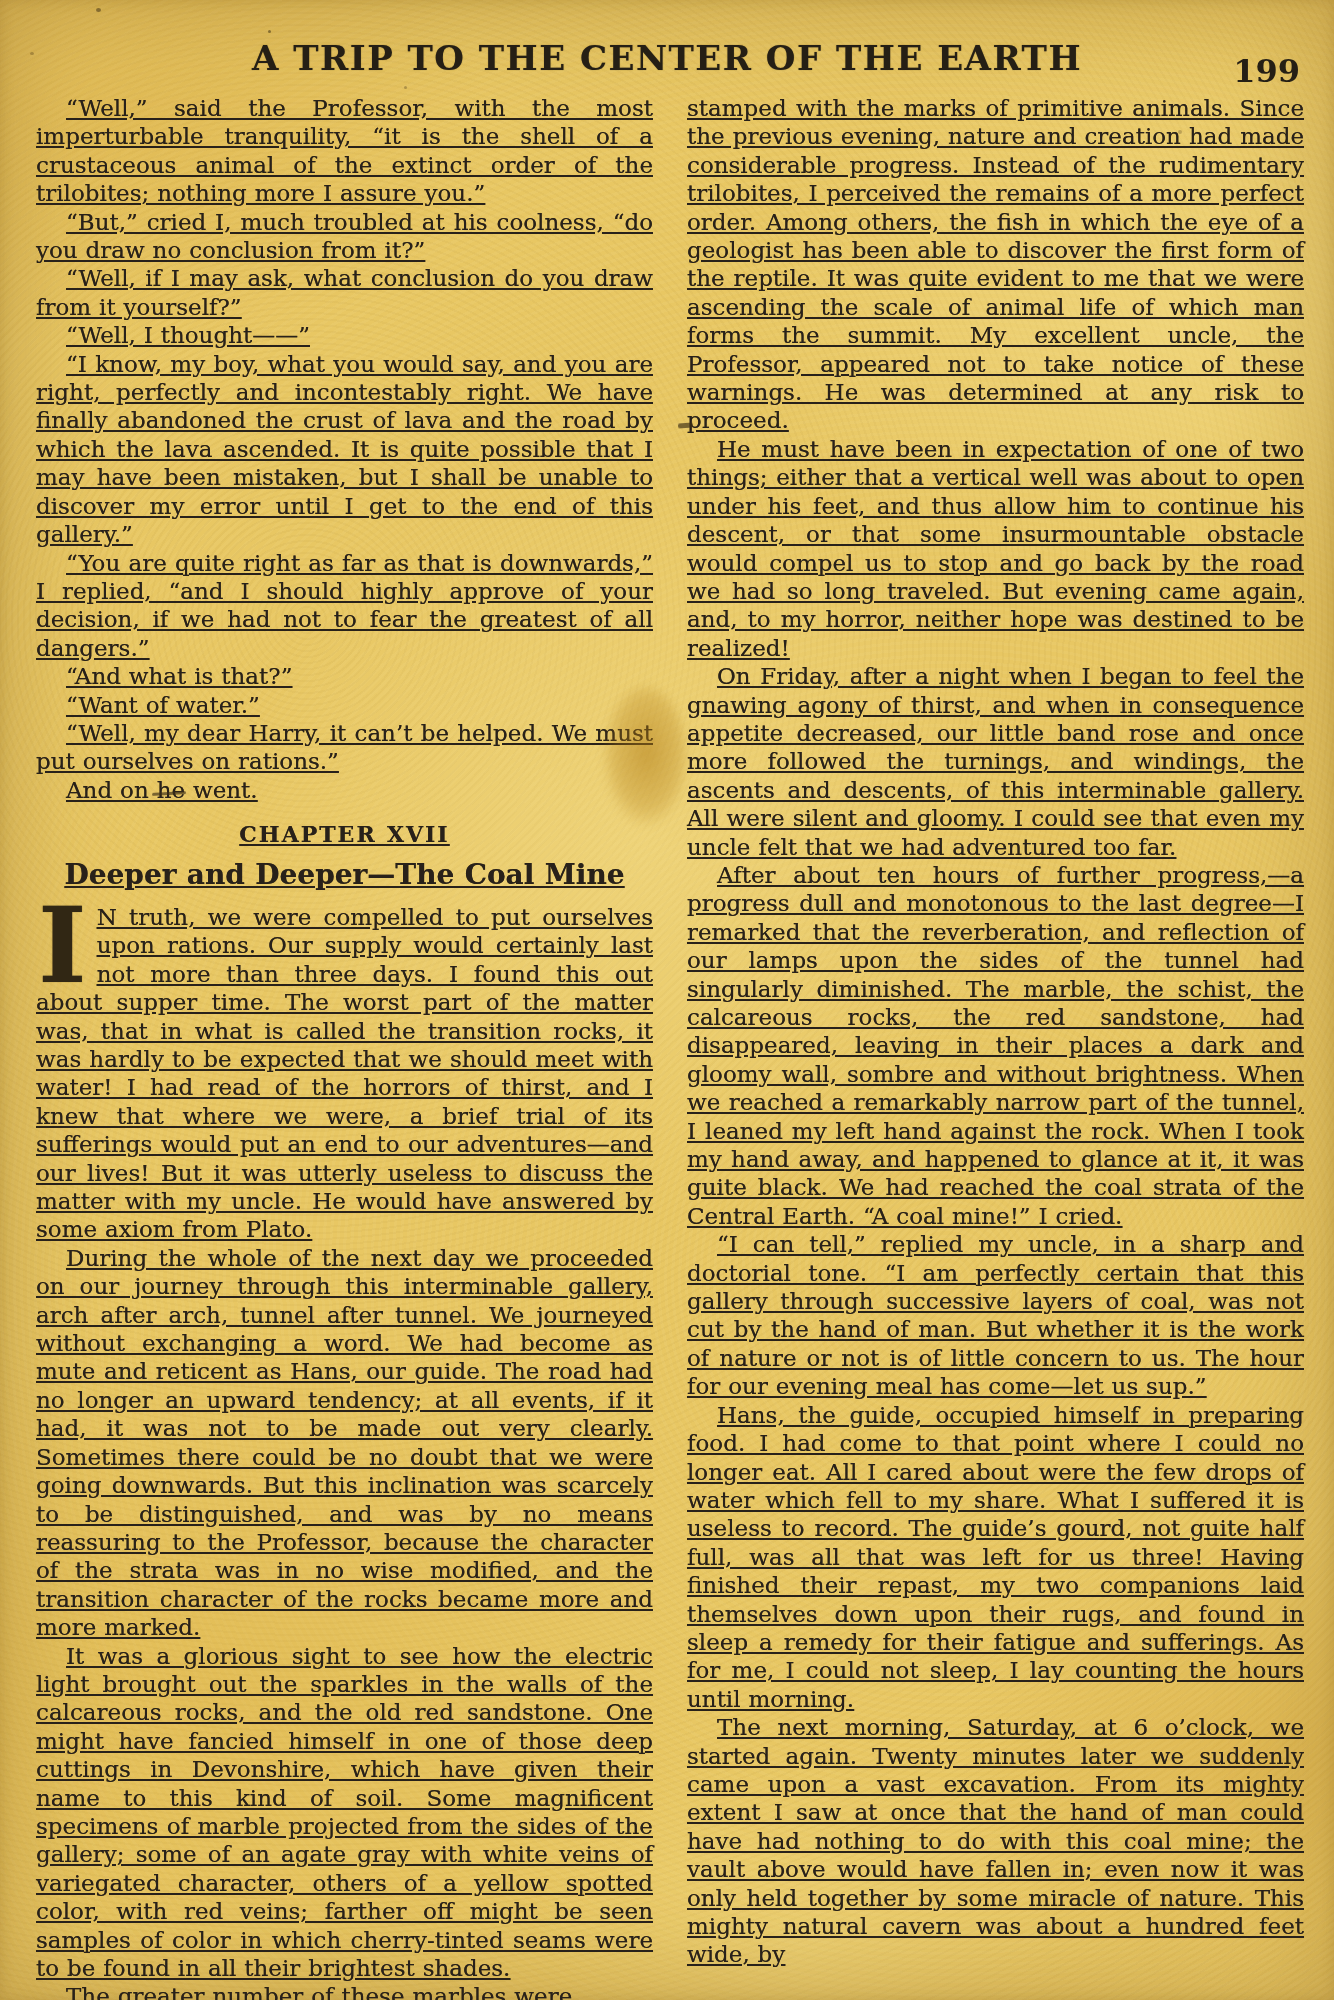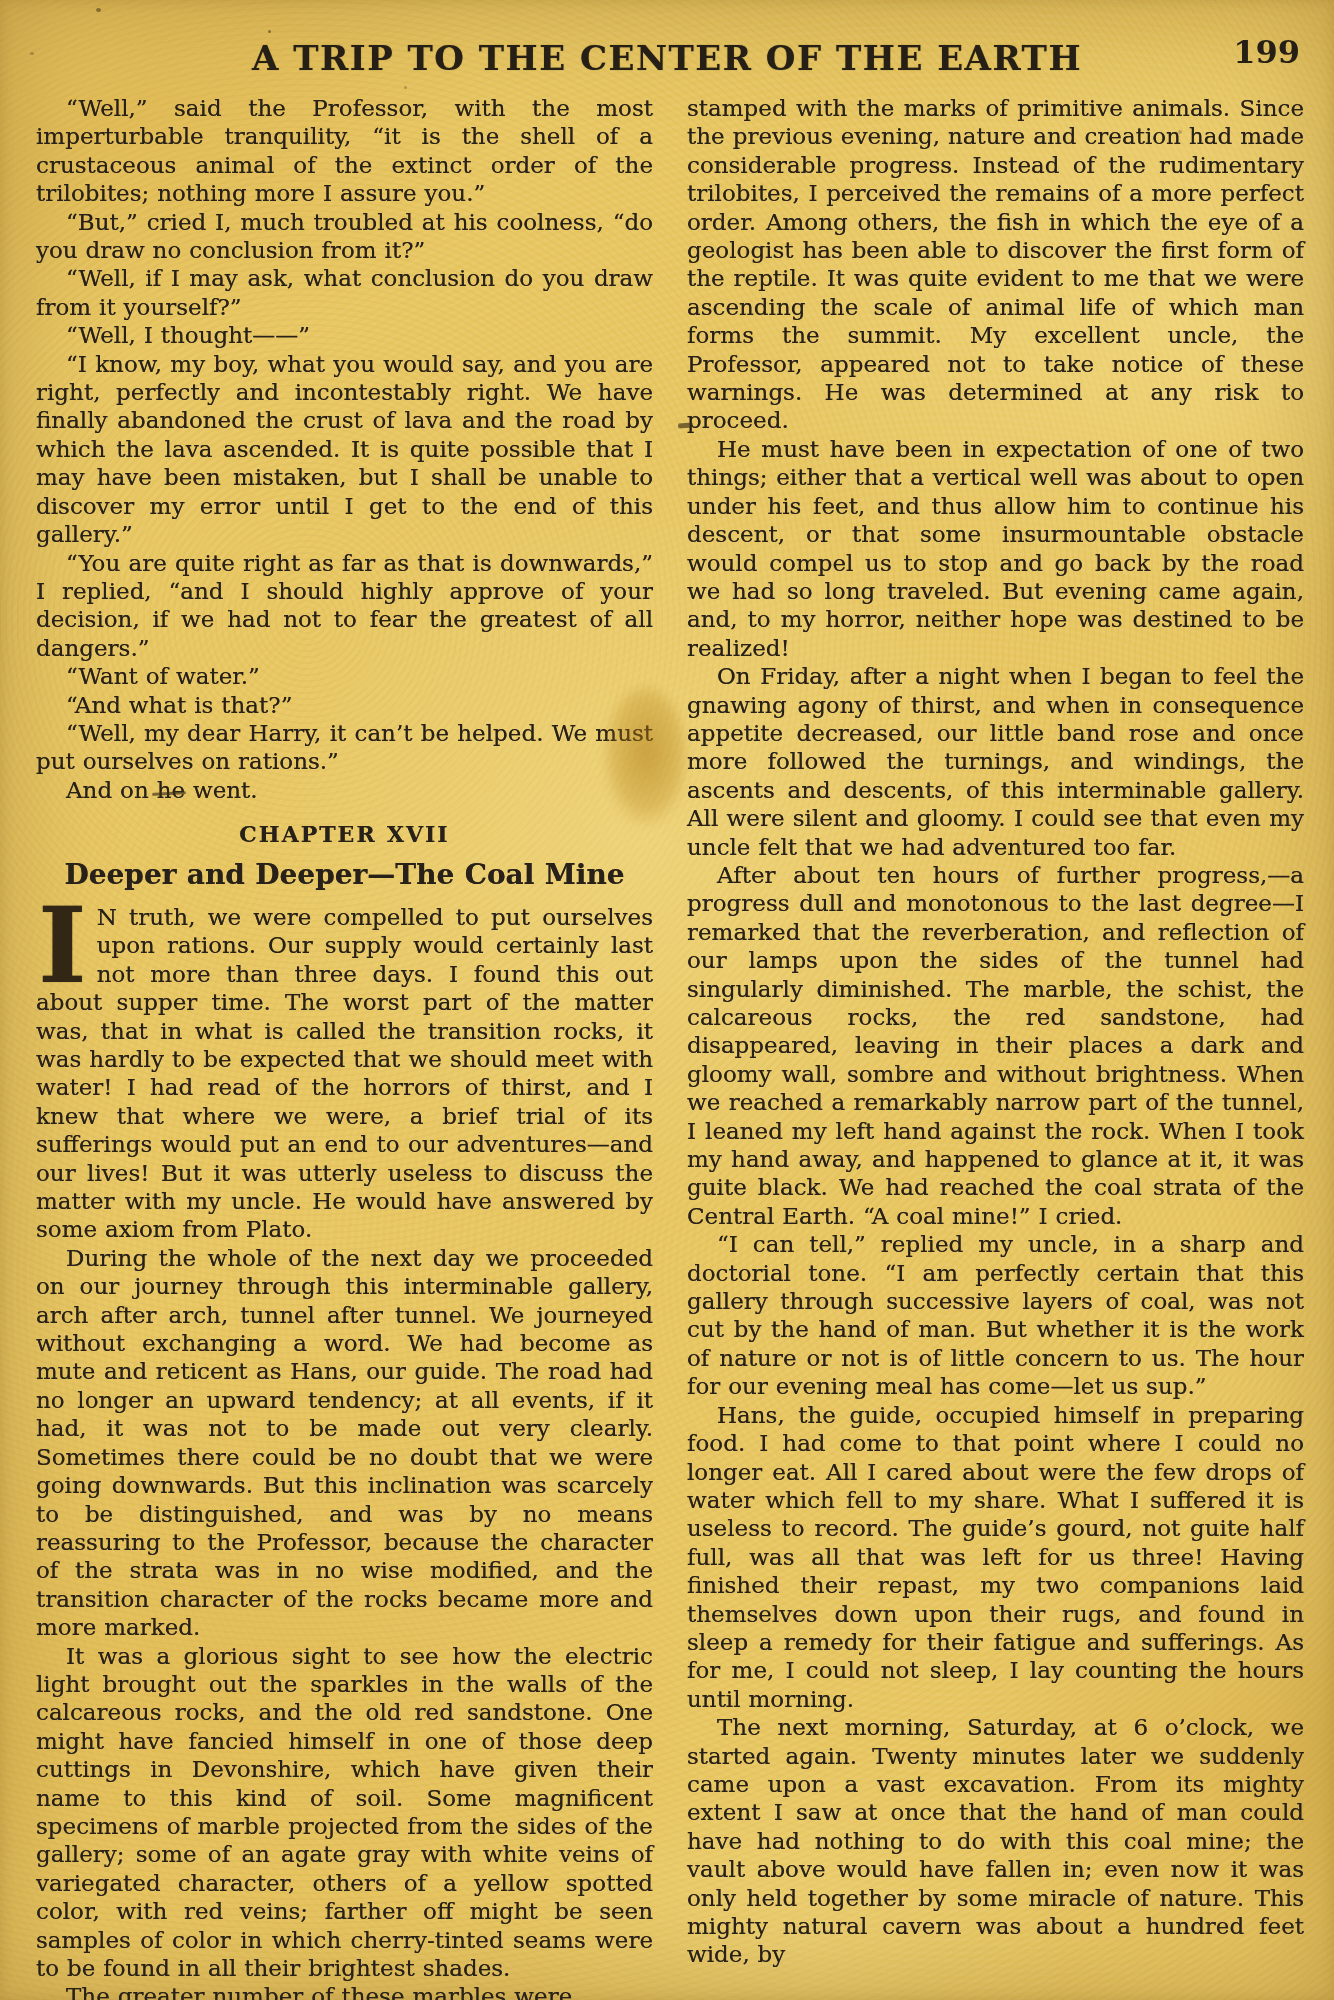--- a/index.html
+++ b/index.html
@@ -23,37 +23,38 @@
     background-image:
       radial-gradient(ellipse 500px 330px at 10% 6%, rgba(209,160,55,0.30), transparent 72%),
       radial-gradient(ellipse 620px 420px at 88% 16%, rgba(248,228,148,0.45), transparent 70%),
       radial-gradient(ellipse 560px 520px at 48% 42%, rgba(249,231,156,0.38), transparent 72%),
       radial-gradient(ellipse 700px 520px at 16% 84%, rgba(213,166,58,0.30), transparent 70%),
       radial-gradient(ellipse 420px 320px at 94% 88%, rgba(206,155,50,0.34), transparent 72%),
       radial-gradient(ellipse 380px 260px at 60% 97%, rgba(246,226,144,0.30), transparent 70%),
       repeating-radial-gradient(circle at 23% 31%, rgba(120,88,22,0.045) 0 2px, transparent 2px 6px),
       repeating-radial-gradient(circle at 71% 64%, rgba(255,246,205,0.05) 0 3px, transparent 3px 7px);
     box-shadow: inset 0 0 110px rgba(128,90,22,0.38), inset 0 0 14px rgba(128,90,22,0.22);
+    text-decoration: underline;
   }
   header{
     position:relative;
     padding-top:38px;
     text-align:center;
   }
   .title{
     display:inline-block;
     font-size:34px;
     font-weight:700;
     letter-spacing:1.5px;
     color:#251f15;
     text-shadow:0 0 1px rgba(45,35,15,0.55);
   }
   .pageno{
     position:absolute;
-    top:33px; right:34px;
+    top:52px; right:34px;
     font-size:32px;
     font-weight:700;
     color:#251f15;
   }
   .columns{
     display:flex;
     gap:34px;
     padding:0 30px 0 36px;
     margin-top:16px;
   }
@@ -129,22 +130,22 @@
 
   <div class="columns">
 
     <div class="col">
       <p class="indent">“Well,” said the Professor, with the most imperturbable tranquility, “it is the shell of a crustaceous animal of the extinct order of the trilobites; nothing more I assure you.”</p>
       <p class="indent">“But,” cried I, much troubled at his coolness, “do you draw no conclusion from it?”</p>
       <p class="indent">“Well, if I may ask, what conclusion do you draw from it yourself?”</p>
       <p class="indent">“Well, I thought——”</p>
       <p class="indent">“I know, my boy, what you would say, and you are right, perfectly and incontestably right.  We have finally abandoned the crust of lava and the road by which the lava ascended.  It is quite possible that I may have been mistaken, but I shall be unable to discover my error until I get to the end of this gallery.”</p>
       <p class="indent">“You are quite right as far as that is downwards,” I replied, “and I should highly approve of your decision, if we had not to fear the greatest of all dangers.”</p>
+      <p class="indent">“And what is that?”</p>
       <p class="indent">“Want of water.”</p>
-      <p class="indent">“And what is that?”</p>
       <p class="indent">“Well, my dear Harry, it can’t be helped.  We must put ourselves on rations.”</p>
       <p class="indent">And on he went.</p>
 
       <h2 class="chapter">CHAPTER XVII</h2>
       <h3 class="chapter-sub">Deeper and Deeper—The Coal Mine</h3>
 
       <p class="noindent"><span class="dropcap">I</span><span>N truth, we were compelled to put ourselves upon rations.  Our supply would certainly last not more than three days.  I found this out about supper time.  The worst part of the matter was, that in what is called the transition rocks, it was hardly to be expected that we should meet with water!  I had read of the horrors of thirst, and I knew that where we were, a brief trial of its sufferings would put an end to our adventures—and our lives!  But it was utterly useless to discuss the matter with my uncle.  He would have answered by some axiom from Plato.</span></p>
 
       <p class="indent">During the whole of the next day we proceeded on our journey through this interminable gallery, arch after arch, tunnel after tunnel.  We journeyed without exchanging a word.  We had become as mute and reticent as Hans, our guide.  The road had no longer an upward tendency; at all events, if it had, it was not to be made out very clearly.  Sometimes there could be no doubt that we were going downwards.  But this inclination was scarcely to be distinguished, and was by no means reassuring to the Professor, because the character of the strata was in no wise modified, and the transition character of the rocks became more and more marked.</p>
       <p class="indent">It was a glorious sight to see how the electric light brought out the sparkles in the walls of the calcareous rocks, and the old red sandstone.  One might have fancied himself in one of those deep cuttings in Devonshire, which have given their name to this kind of soil.  Some magnificent specimens of marble projected from the sides of the gallery; some of an agate gray with white veins of variegated character, others of a yellow spotted color, with red veins; farther off might be seen samples of color in which cherry-tinted seams were to be found in all their brightest shades.</p>

